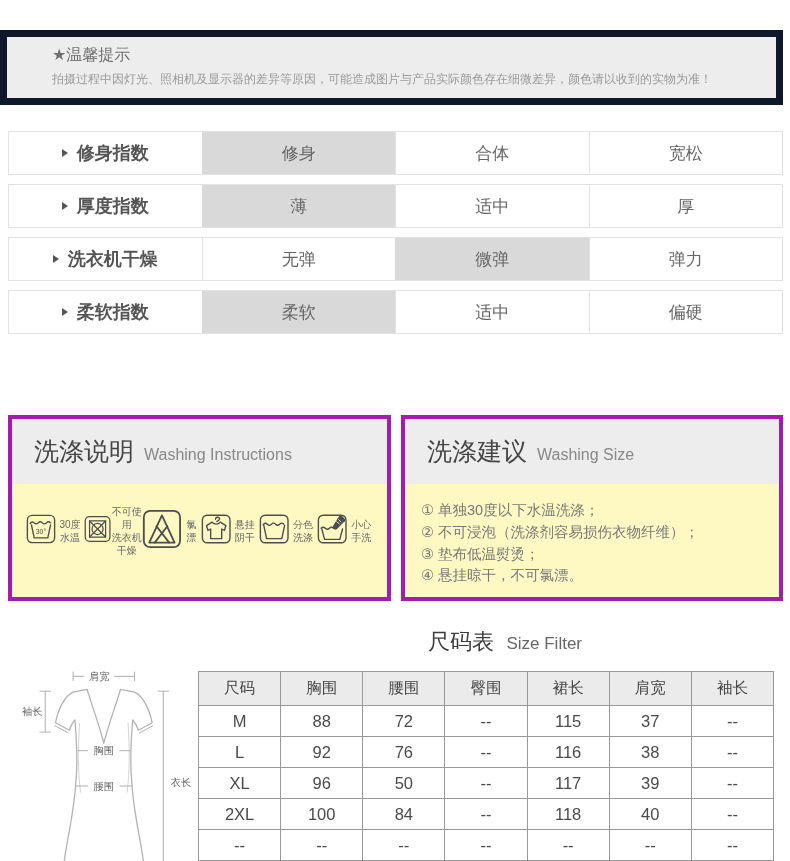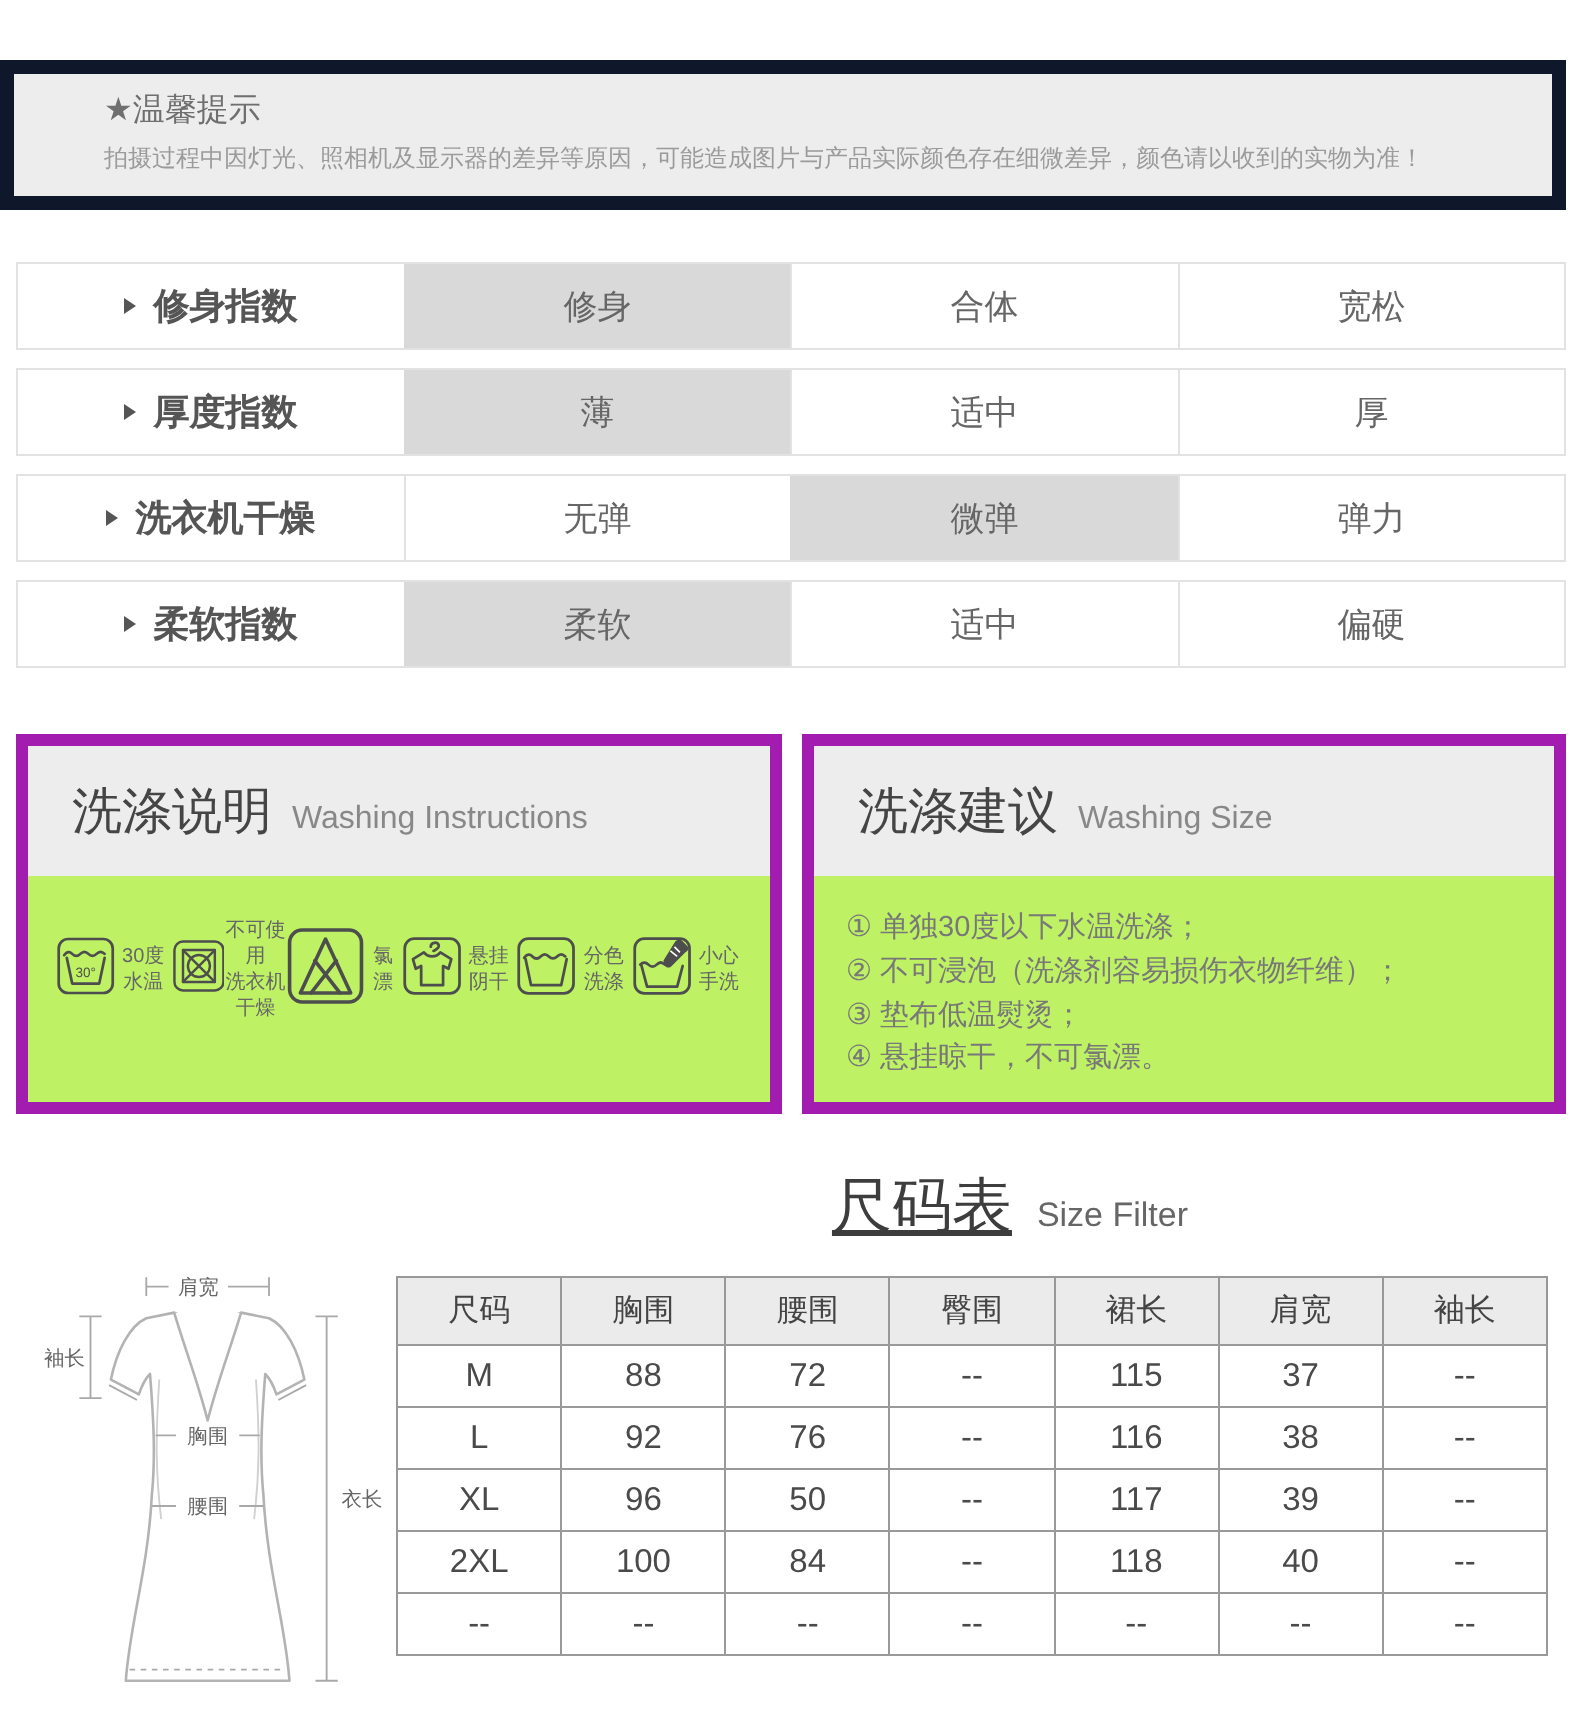--- a/index.html
+++ b/index.html
@@ -13,36 +13,36 @@
   
   .index-section{margin:26px 7px 0 8px;}
   .index-row{display:flex;border:1px solid #e2e2e2;height:42px;margin-bottom:9px;align-items:stretch;background:#fff;}
   .index-label{flex:1;display:flex;align-items:center;justify-content:center;font-size:18px;font-weight:bold;color:#555;}
   .bullet{width:0;height:0;border-left:6px solid #555;border-top:4px solid transparent;border-bottom:4px solid transparent;margin-right:9px;}
   .index-cell{flex:1;display:flex;align-items:center;justify-content:center;font-size:17px;color:#666;border-left:1px solid #e2e2e2;}
   .index-cell.active{background:#d9d9d9;border-left-color:#d9d9d9;}
 
   
   .wash-section{display:flex;margin:33px 7px 0 8px;gap:10px;align-items:stretch;}
-  .wash-box{border:6px solid #a21caf;box-sizing:border-box;background:#bef264;}
+  .wash-box{border:4px solid #a21caf;box-sizing:border-box;background:#fef9c3;margin-top:48px;}
   .wash-box.left{width:383px;}
   .wash-box.right{flex:1;}
   .wash-head{background:#ededed;padding:16px 0 16px 22px;display:flex;align-items:baseline;gap:10px;}
   .wash-head-cn{font-size:25px;color:#454545;}
   .wash-head-en{font-size:16px;color:#888;}
   .icons-row{display:flex;justify-content:space-between;padding:16px 12px 8px 14px;}
   .icon-item{width:58px;display:flex;flex-direction:row;align-items:center;}
   .icon-item svg{width:44px;height:44px;}
   .icon-caption{margin-top:5px;font-size:10px;color:#666;text-align:center;white-space:pre-line;line-height:1.3;}
   .tips-list{padding:16px 18px 10px 16px;}
   .tip-line{font-size:14.5px;color:#787878;line-height:1.5;}
 
   
   .size-title{margin-top:26px;padding-left:220px;text-align:center;}
-  .size-title-cn{font-size:30px;color:#3d3d3d;text-decoration:underline;}
+  .size-title-cn{font-size:22px;color:#3d3d3d;}
   .size-title-en{font-size:17px;color:#666;margin-left:8px;}
   .size-body{display:flex;align-items:flex-start;margin:10px 16px 0 22px;}
   .diagram{width:172px;flex:none;}
   .size-table{flex:1;margin-left:4px;border-collapse:collapse;margin-top:4px;}
   .size-table th,.size-table td{border:1px solid #999;text-align:center;font-weight:normal;}
   .size-table th{background:#ebebeb;font-size:15.5px;color:#444;height:31px;}
   .size-table td{font-size:16.5px;color:#4a4a4a;height:28px;}
 
   svg .outline{fill:#fff;stroke:#b3b3b3;stroke-width:1.4;stroke-linejoin:round;}
   svg .seam{fill:none;stroke:#d0d0d0;stroke-width:1;}

